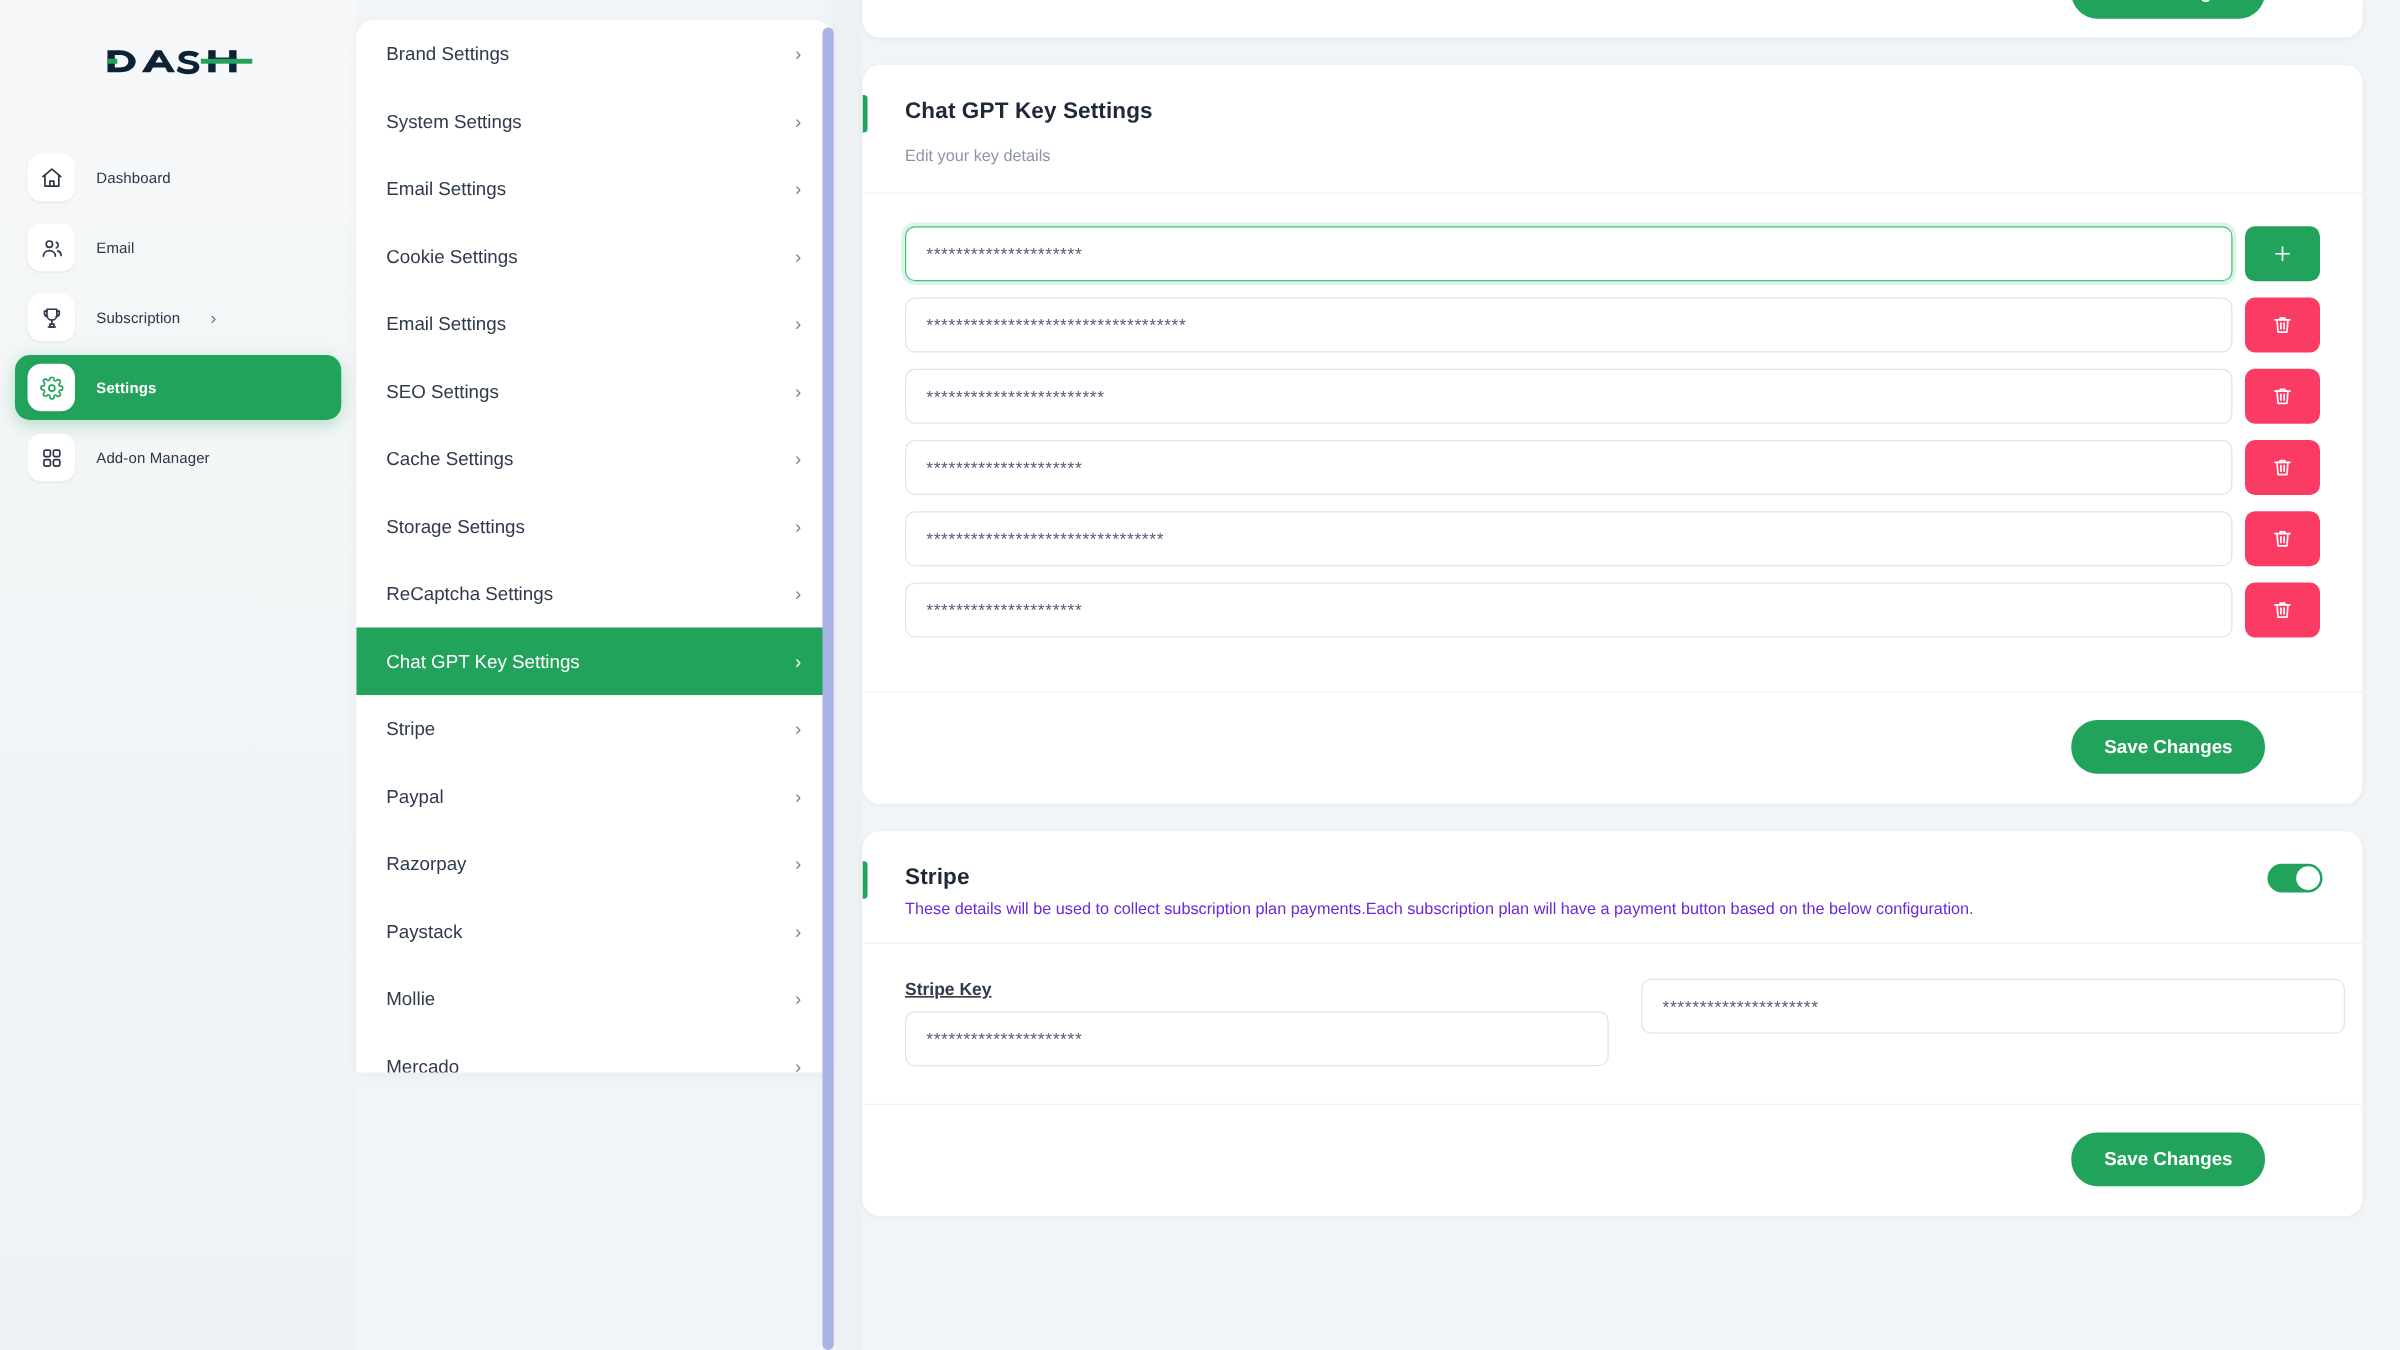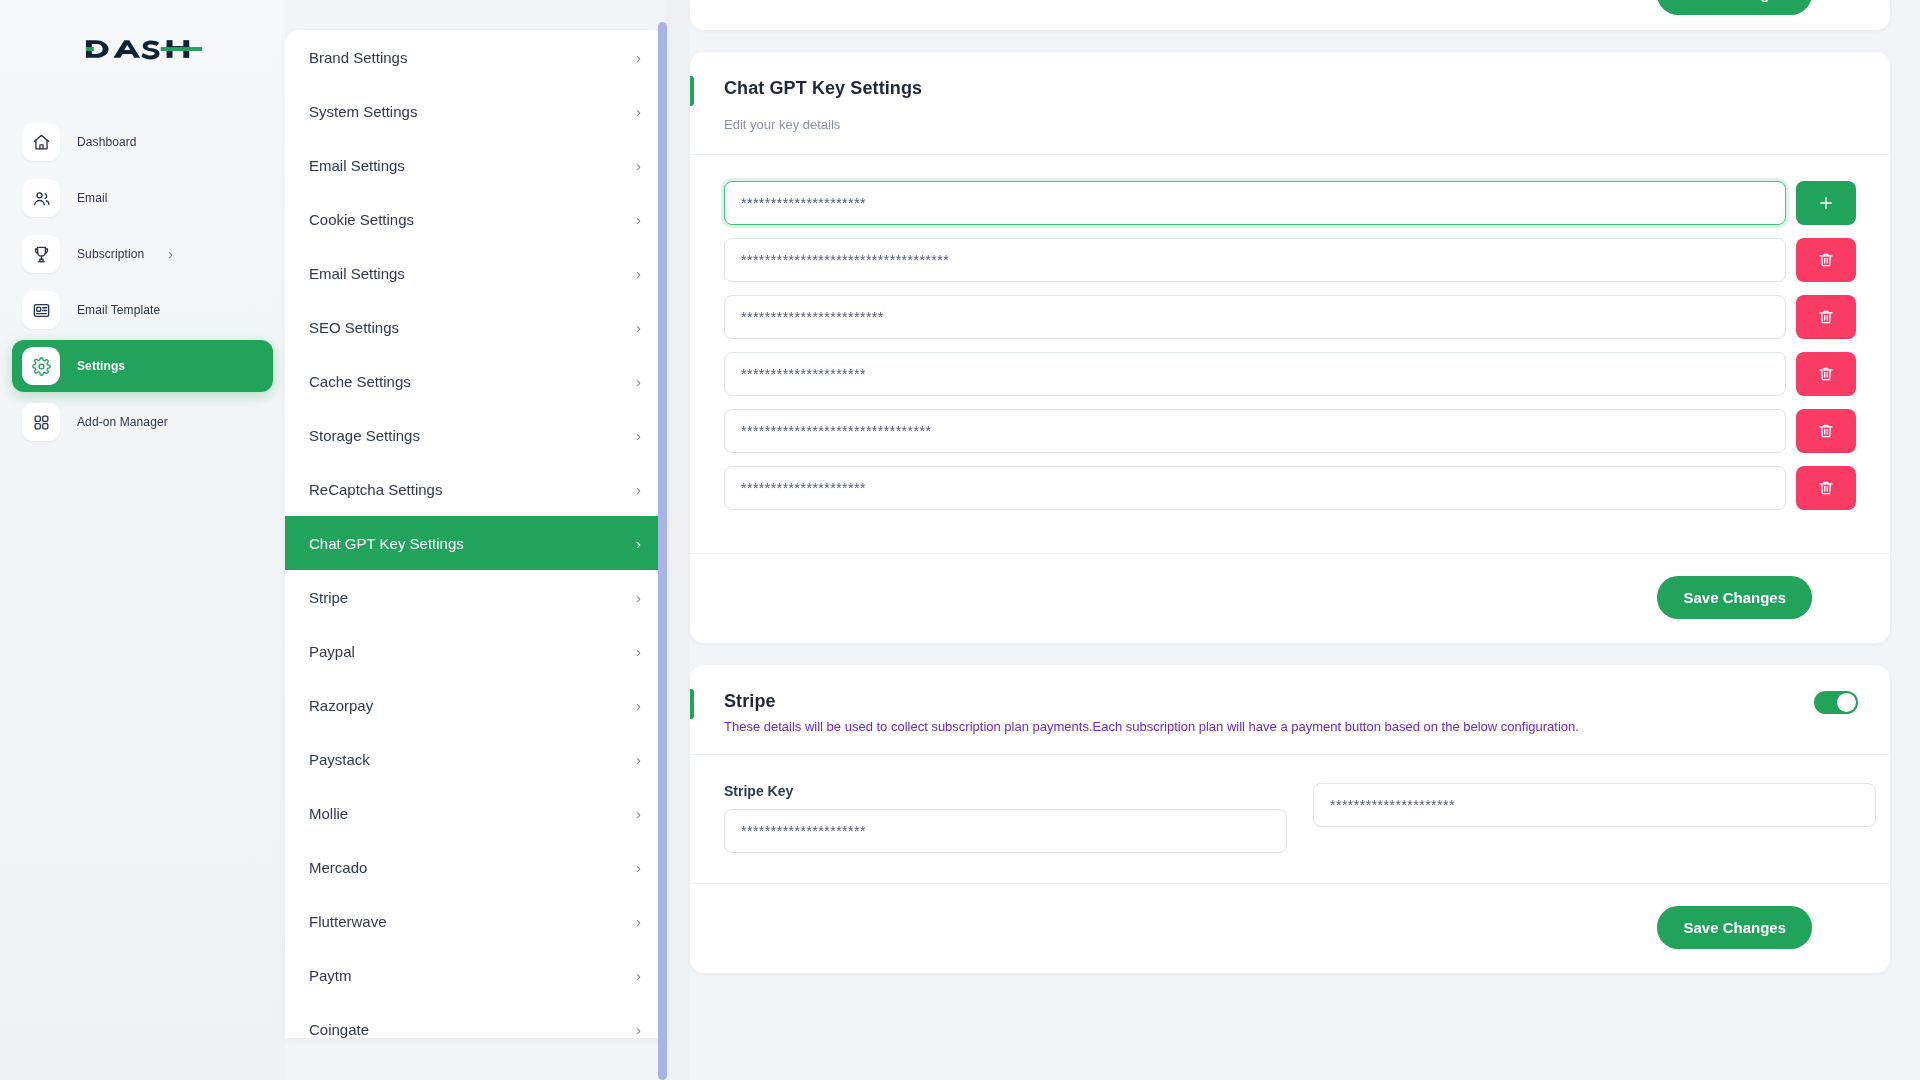--- a/index.html
+++ b/index.html
@@ -47,22 +47,22 @@
     font-size: 12px; color: #2b3648; letter-spacing: .1px;
   }
   .nav-item.active .nav-label { color: #ffffff; font-weight: 700; }
   .nav-caret {
     position: absolute; right: 100px; top: 50%; transform: translateY(-50%);
     font-size: 14px; color: #6b7280;
   }
 
   
   .settings-menu-wrap {
-    position: absolute; left: 285px; top: 30px;
-    width: 380px; height: 1008px;
+    position: absolute; left: 285px; top: 16px;
+    width: 380px; height: 842px;
     background: #ffffff;
     border-radius: 14px 14px 0 0;
     overflow: hidden;
     box-shadow: 0 2px 10px rgba(30,45,60,.045);
   }
   .settings-menu { width: 380px; }
   .smi {
     height: 54px;
     display: flex; align-items: center; justify-content: space-between;
     padding: 0 24px 0 24px;
@@ -175,21 +175,21 @@
     width: 44px; height: 23px; border-radius: 13px;
     background: #22a35c; cursor: pointer;
   }
   .toggle .knob {
     position: absolute; right: 2px; top: 2px;
     width: 19px; height: 19px; border-radius: 50%;
     background: #ffffff;
   }
   .stripe-desc { font-size: 13px; color: #6d28d9; margin-top: 7px; }
 
-  .field-grid { display: flex; gap: 26px; padding: 28px 14px 30px 34px; }
+  .field-grid { display: flex; gap: 26px; padding: 28px 14px 30px 34px; text-decoration: underline; }
   .field { flex: 1 1 50%; }
   .field-label { font-size: 14px; color: #2f3a4c; font-weight: 600; margin-bottom: 10px; }
   .field input {
     width: 100%; height: 44px;
     border: 1px solid #dfe4ea; border-radius: 8px;
     padding: 0 16px; font-size: 14px; color: #55607a;
     letter-spacing: .5px; outline: none;
     font-family: "Liberation Sans","DejaVu Sans",sans-serif;
   }
 </style>
@@ -249,32 +249,20 @@
               <path d="M17 5h2.5v2a3.5 3.5 0 01-3.1 3.4"></path>
               <path d="M12 14v4"></path>
               <path d="M8.5 21h7"></path>
               <path d="M10 18h4v3h-4z"></path>
             </svg>
         </span>
         <span class="nav-label">Subscription</span>
         <span class="nav-caret">›</span>
       </div>
 
-      <div class="nav-item">
-        <span class="nav-ico">
-          <svg viewBox="0 0 24 24">
-              <rect x="3" y="4.5" width="18" height="15" rx="2.2"></rect>
-              <rect x="6" y="8" width="5" height="5" rx="1"></rect>
-              <path d="M13.5 8.5h5"></path>
-              <path d="M13.5 12h5"></path>
-              <path d="M6 16h12"></path>
-            </svg>
-        </span>
-        <span class="nav-label">Email Template</span>
-      </div>
 
       <div class="nav-item active">
         <span class="nav-ico">
           <svg viewBox="0 0 24 24">
               <circle cx="12" cy="12" r="3"></circle>
               <path d="M19.4 15a1.6 1.6 0 00.3 1.8l.1.1a2 2 0 11-2.8 2.8l-.1-.1a1.6 1.6 0 00-1.8-.3 1.6 1.6 0 00-1 1.5V21a2 2 0 11-4 0v-.1A1.6 1.6 0 008.9 19a1.6 1.6 0 00-1.8.3l-.1.1a2 2 0 11-2.8-2.8l.1-.1a1.6 1.6 0 00.3-1.8 1.6 1.6 0 00-1.5-1H3a2 2 0 110-4h.1A1.6 1.6 0 004.6 8.4a1.6 1.6 0 00-.3-1.8l-.1-.1a2 2 0 112.8-2.8l.1.1a1.6 1.6 0 001.8.3H9a1.6 1.6 0 001-1.5V3a2 2 0 114 0v.1a1.6 1.6 0 001 1.5 1.6 1.6 0 001.8-.3l.1-.1a2 2 0 112.8 2.8l-.1.1a1.6 1.6 0 00-.3 1.8V9a1.6 1.6 0 001.5 1H21a2 2 0 110 4h-.1a1.6 1.6 0 00-1.5 1z"></path>
             </svg>
         </span>
         <span class="nav-label">Settings</span>
       </div>

